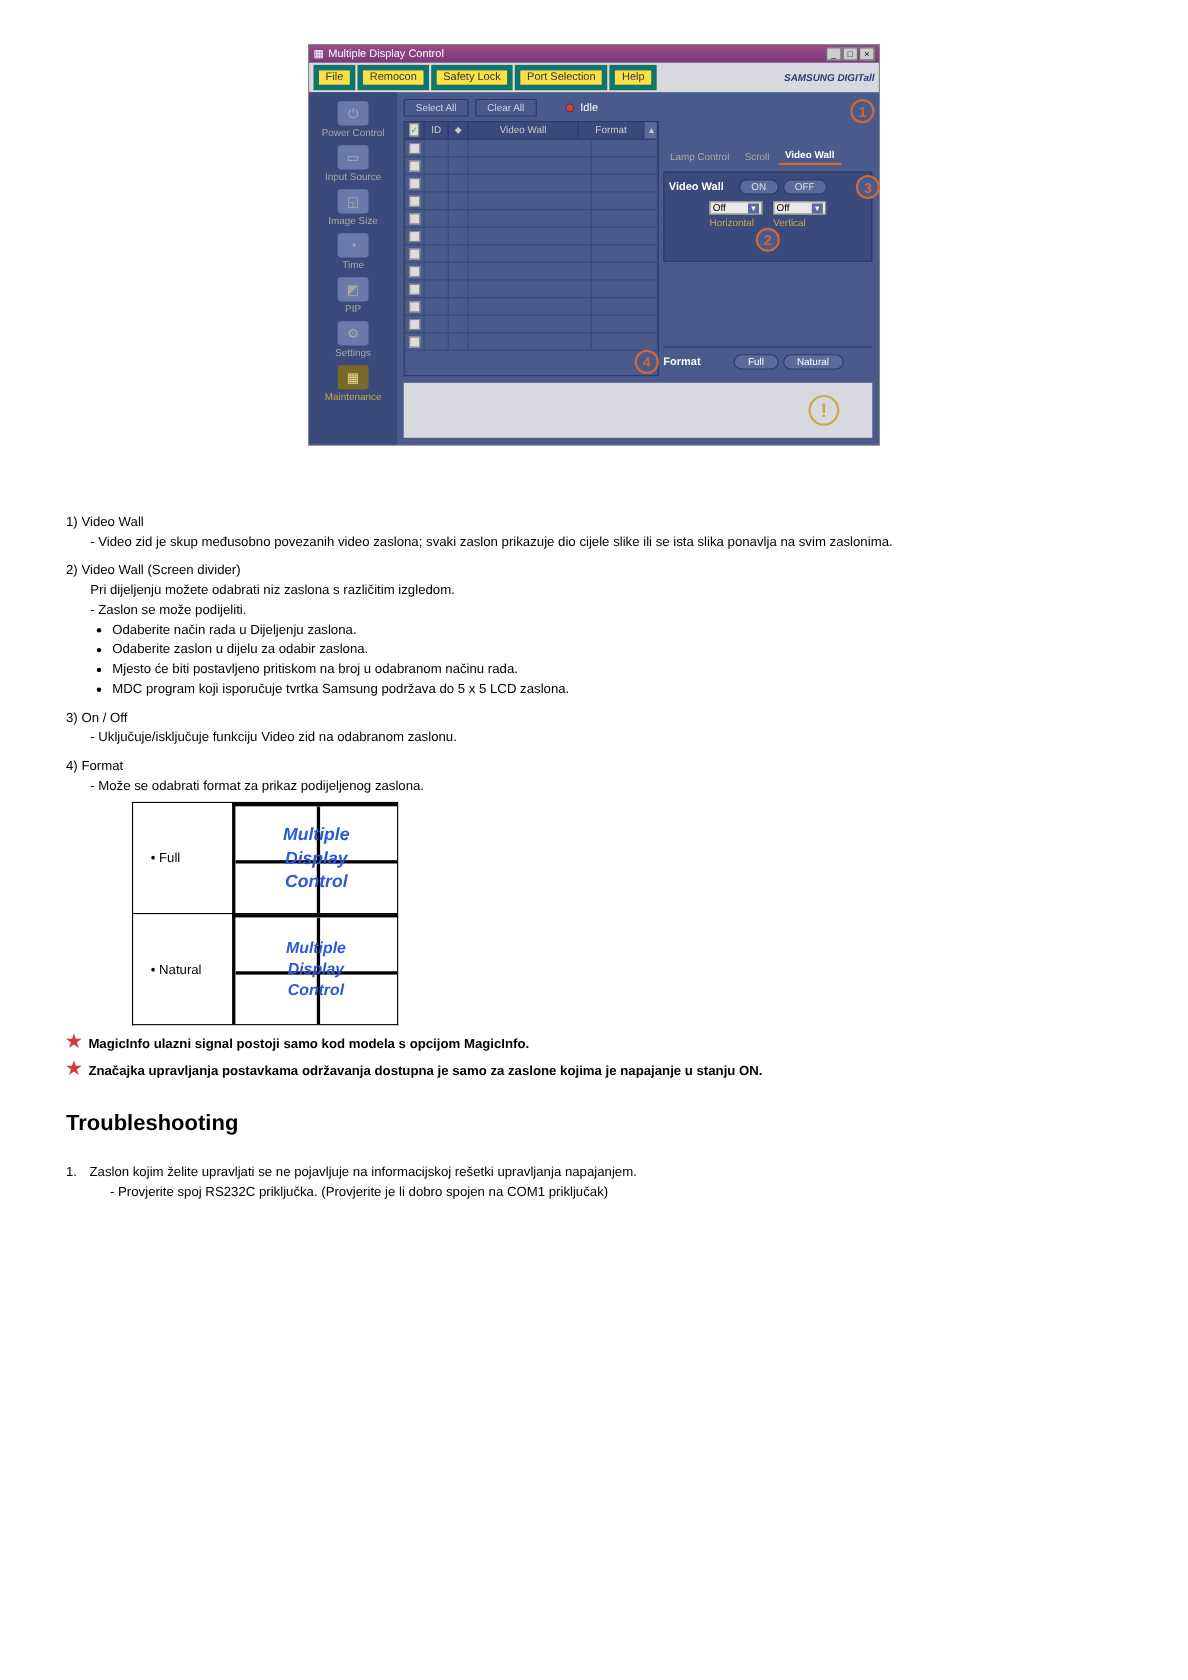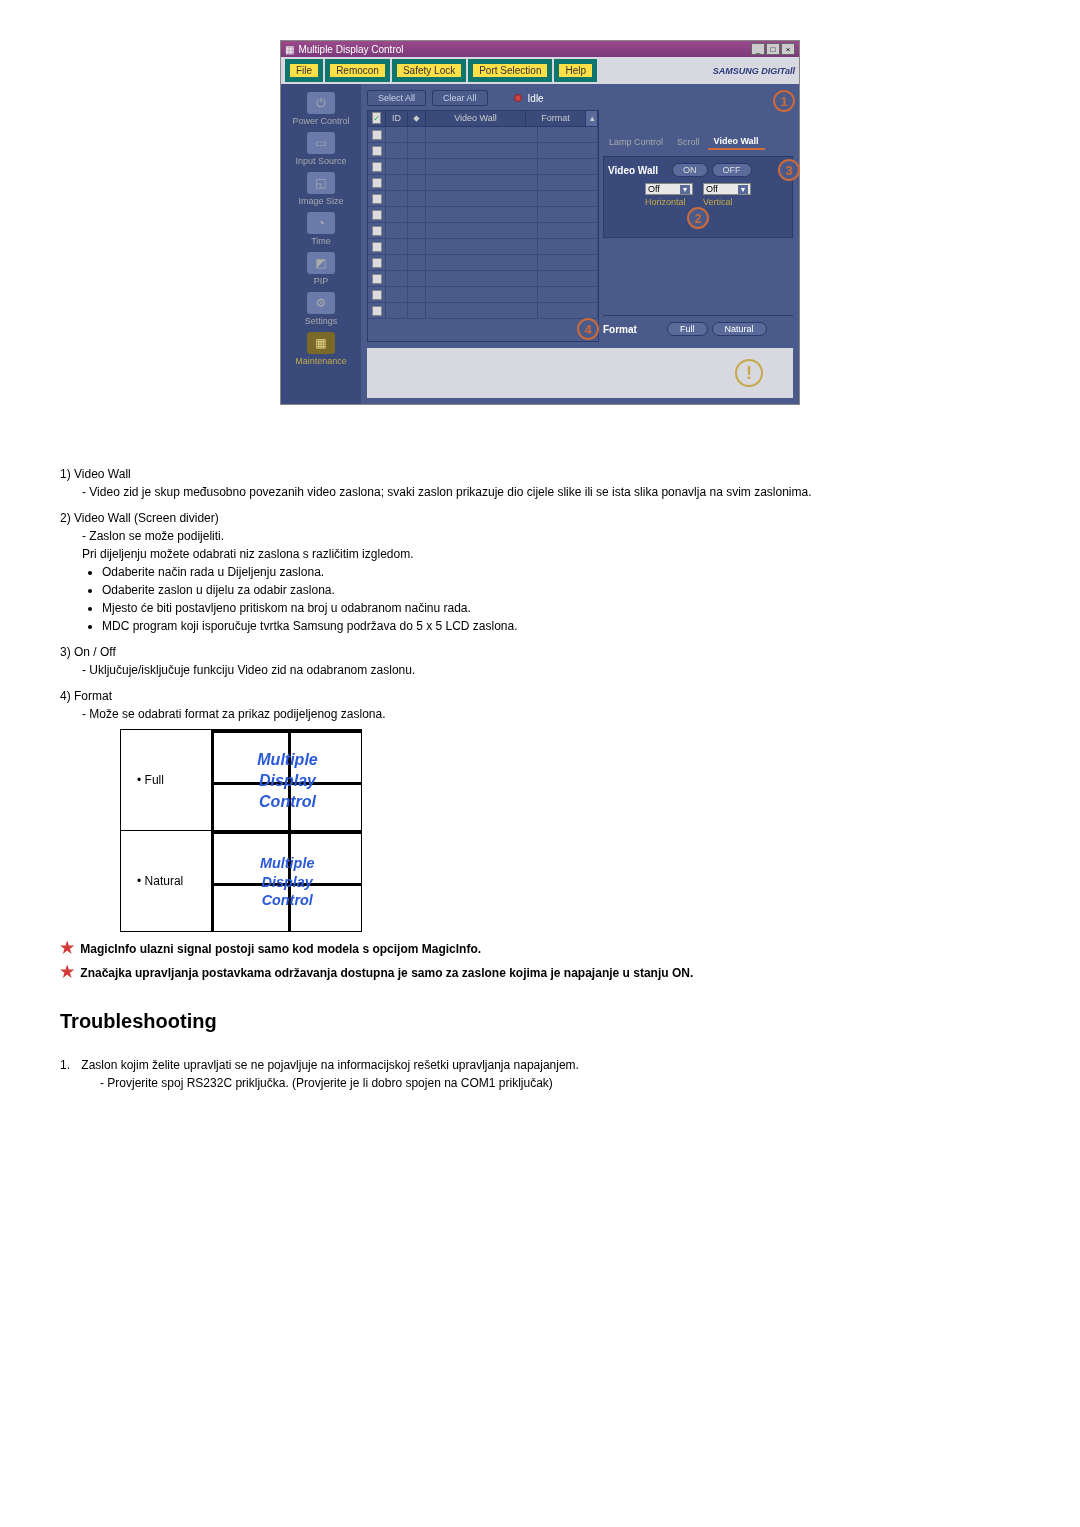--- a/index.html
+++ b/index.html
@@ -337,22 +337,22 @@
 
   <div class="numbered">
     <span>1)</span>
     <span>Video Wall</span>
     <div class="desc">- Video zid je skup međusobno povezanih video zaslona; svaki zaslon prikazuje dio cijele slike ili se ista slika ponavlja na svim zaslonima.</div>
   </div>
 
   <div class="numbered">
     <span>2)</span>
     <span>Video Wall (Screen divider)</span>
+    <div class="desc">Pri dijeljenju možete odabrati niz zaslona s različitim izgledom.</div>
     <div class="desc">- Zaslon se može podijeliti.</div>
-    <div class="desc">Pri dijeljenju možete odabrati niz zaslona s različitim izgledom.</div>
     <ul class="bul">
       <li>Odaberite način rada u Dijeljenju zaslona.</li>
       <li>Odaberite zaslon u dijelu za odabir zaslona.</li>
       <li>Mjesto će biti postavljeno pritiskom na broj u odabranom načinu rada.</li>
       <li>MDC program koji isporučuje tvrtka Samsung podržava do 5 x 5 LCD zaslona.</li>
     </ul>
   </div>
 
   <div class="numbered">
     <span>3)</span>

